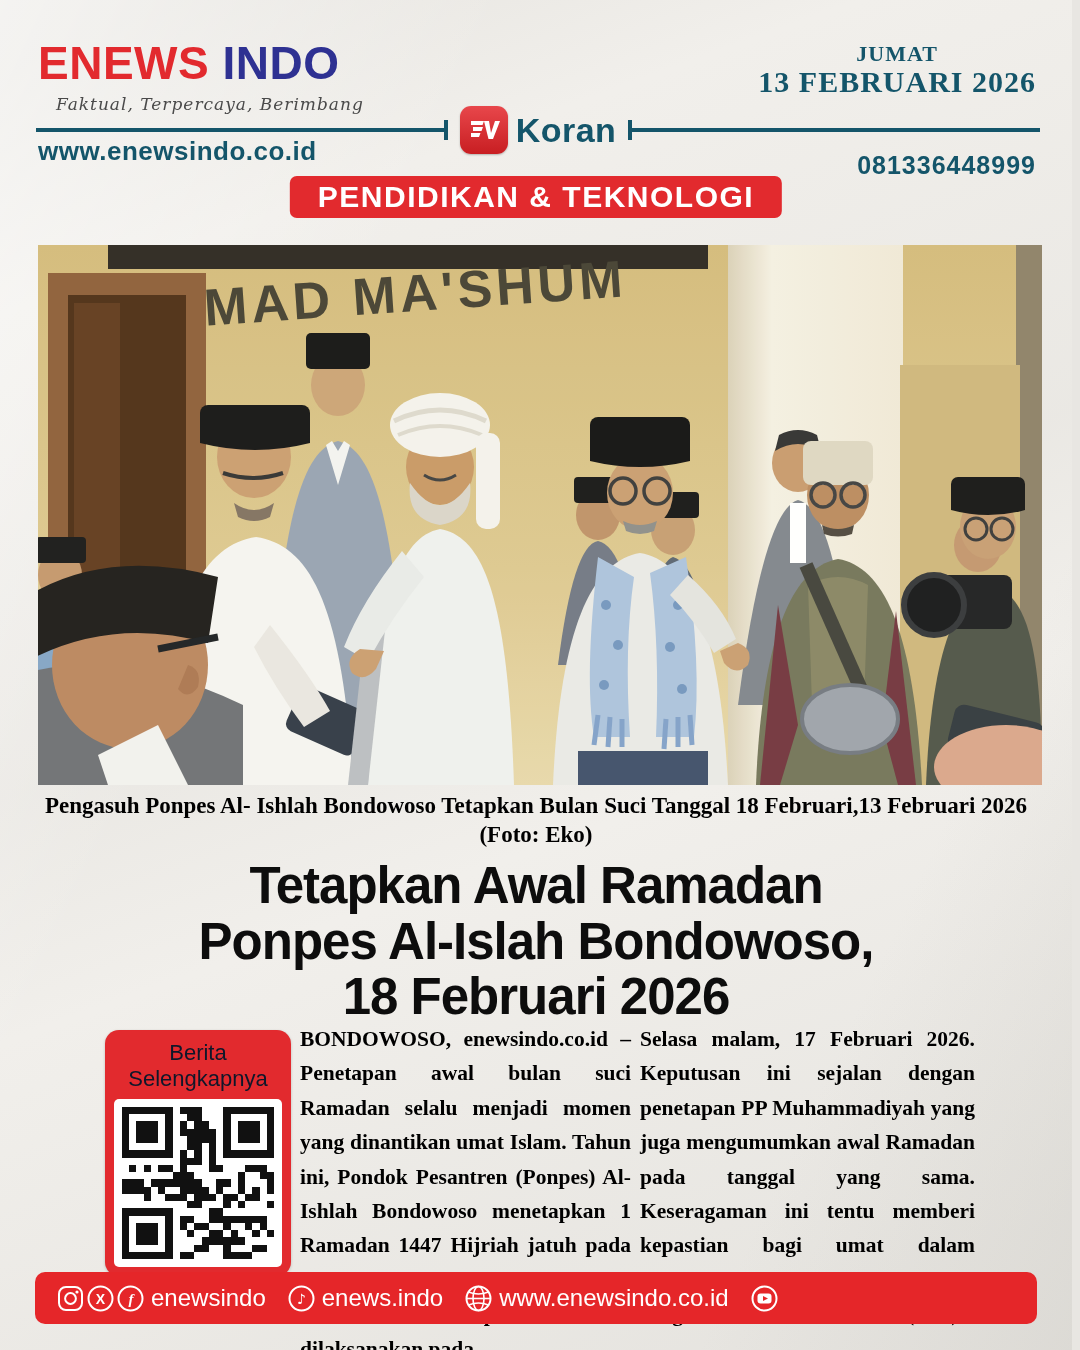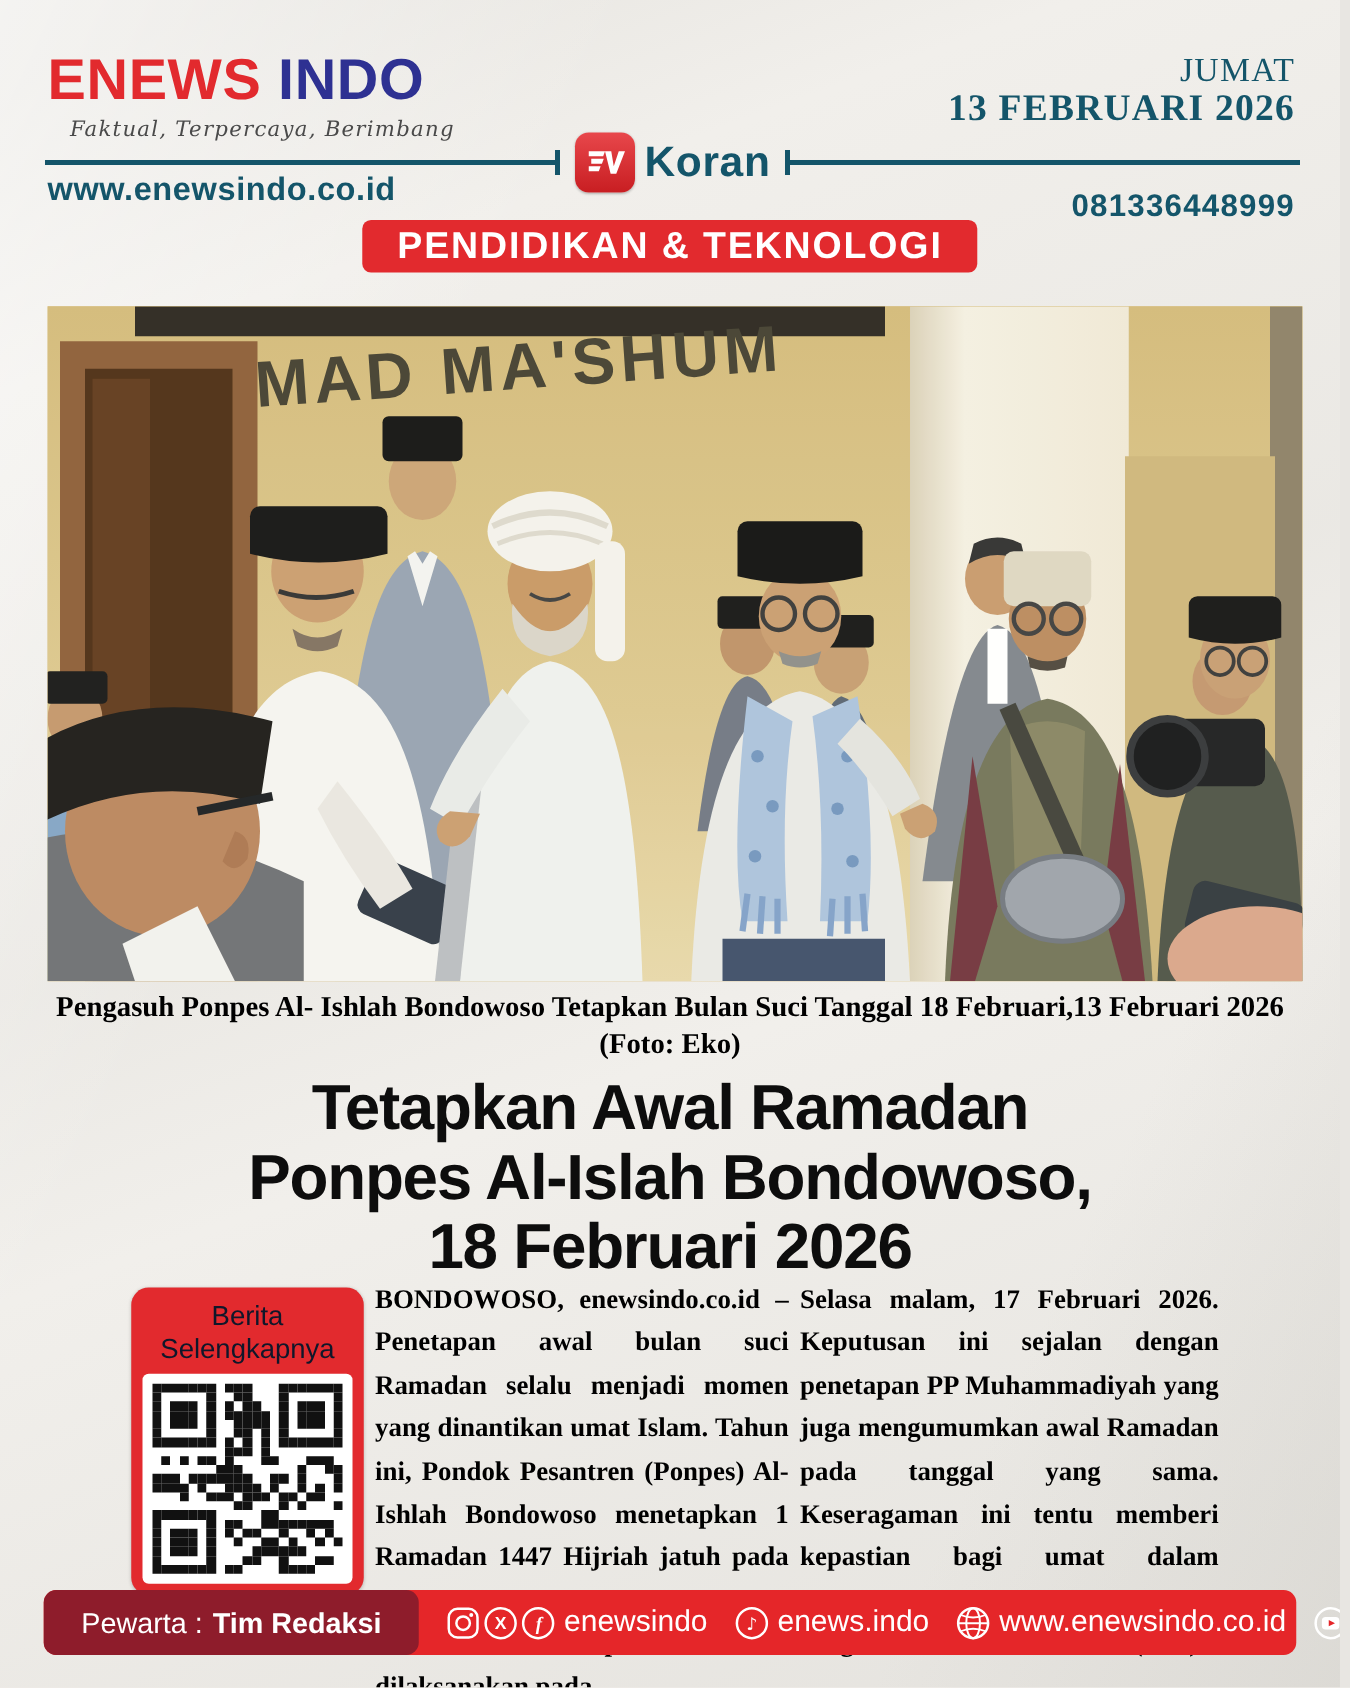--- a/index.html
+++ b/index.html
@@ -20,21 +20,21 @@
       linear-gradient(160deg, rgba(210,208,202,.30) 4%, rgba(255,255,255,0) 18%, rgba(214,212,206,.25) 46%, rgba(255,255,255,0) 60%, rgba(205,203,197,.28) 92%),
       var(--paper);
   }
   
   .logo-block{position:absolute;left:38px;top:40px;}
   .brand{font-size:46px;font-weight:800;letter-spacing:.5px;line-height:1;}
   .brand .p1{color:var(--red);}
   .brand .p2{color:var(--indigo);}
   .tagline{font-family:"DejaVu Serif",serif;font-style:italic;font-size:17px;color:#4a4a4a;margin:8px 0 0 18px;letter-spacing:1px;}
   .date-block{position:absolute;right:36px;top:42px;text-align:right;color:var(--teal);font-family:"Liberation Serif",serif;}
-  .date-block .day{font-size:27px;font-weight:400;letter-spacing:1px;line-height:1.05;}
+  .date-block .day{font-size:22px;font-weight:700;letter-spacing:1px;line-height:1.05;text-align:center;}
   .date-block .date{font-size:30px;font-weight:600;letter-spacing:1px;}
   .rule-row{position:absolute;left:36px;right:32px;top:100px;height:60px;display:flex;align-items:center;}
   .rule{flex:1;height:4px;background:var(--teal);}
   .rule-tick{width:4px;height:20px;background:var(--teal);}
   .ev-badge{width:48px;height:48px;border-radius:11px;margin:0 8px 0 12px;
     background:linear-gradient(180deg,#e8474b,#c81e22);
     display:flex;align-items:center;justify-content:center;box-shadow:0 1px 2px rgba(0,0,0,.25);}
   .koran-label{color:var(--teal);font-size:34px;font-weight:800;margin-right:12px;letter-spacing:.5px;}
   .contact-row{position:absolute;left:38px;right:36px;top:128px;display:flex;justify-content:space-between;align-items:flex-start;}
   .website{color:var(--teal);font-size:26px;font-weight:700;letter-spacing:.5px;margin-top:8px;}
@@ -724,24 +724,20 @@
           <div></div>
           <div></div>
         </div>
     </div>
   </div>
 
   <p class="col col1">BONDOWOSO, enewsindo.co.id – Penetapan awal bulan suci Ramadan selalu menjadi momen yang dinantikan umat Islam. Tahun ini, Pondok Pesantren (Ponpes) Al-Ishlah Bondowoso menetapkan 1 Ramadan 1447 Hijriah jatuh pada 18 Februari 2026. Dengan begitu, Shalat Tarawih pertama akan dilaksanakan pada</p>
   <p class="col col2"><span>Selasa malam, 17 Februari 2026. Keputusan ini sejalan dengan penetapan PP Muhammadiyah yang juga mengumumkan awal Ramadan pada tanggal yang sama. Keseragaman ini tentu memberi kepastian bagi umat dalam mempersiapkan ibadah puasa dan rangkaian amalan Ramadan </span><span class="cont-italic">(cont)</span><span>.</span></p>
 
   <div class="footer">
-    <div class="reporter-pill">
-      <span>Pewarta :</span>
-        <b>Tim Redaksi</b>
-    </div>
 
     <div class="social-group">
       <span class="icon">
         <svg width="27" height="27" viewBox="0 0 27 27">
             <rect x="2" y="2" width="23" height="23" rx="7" fill="none" stroke="#fff" stroke-width="2"></rect>
             <circle cx="13.5" cy="13.5" r="5.4" fill="none" stroke="#fff" stroke-width="2"></circle>
             <circle cx="20" cy="7" r="1.6" fill="#fff"></circle>
           </svg>
       </span>
       <span class="icon">

